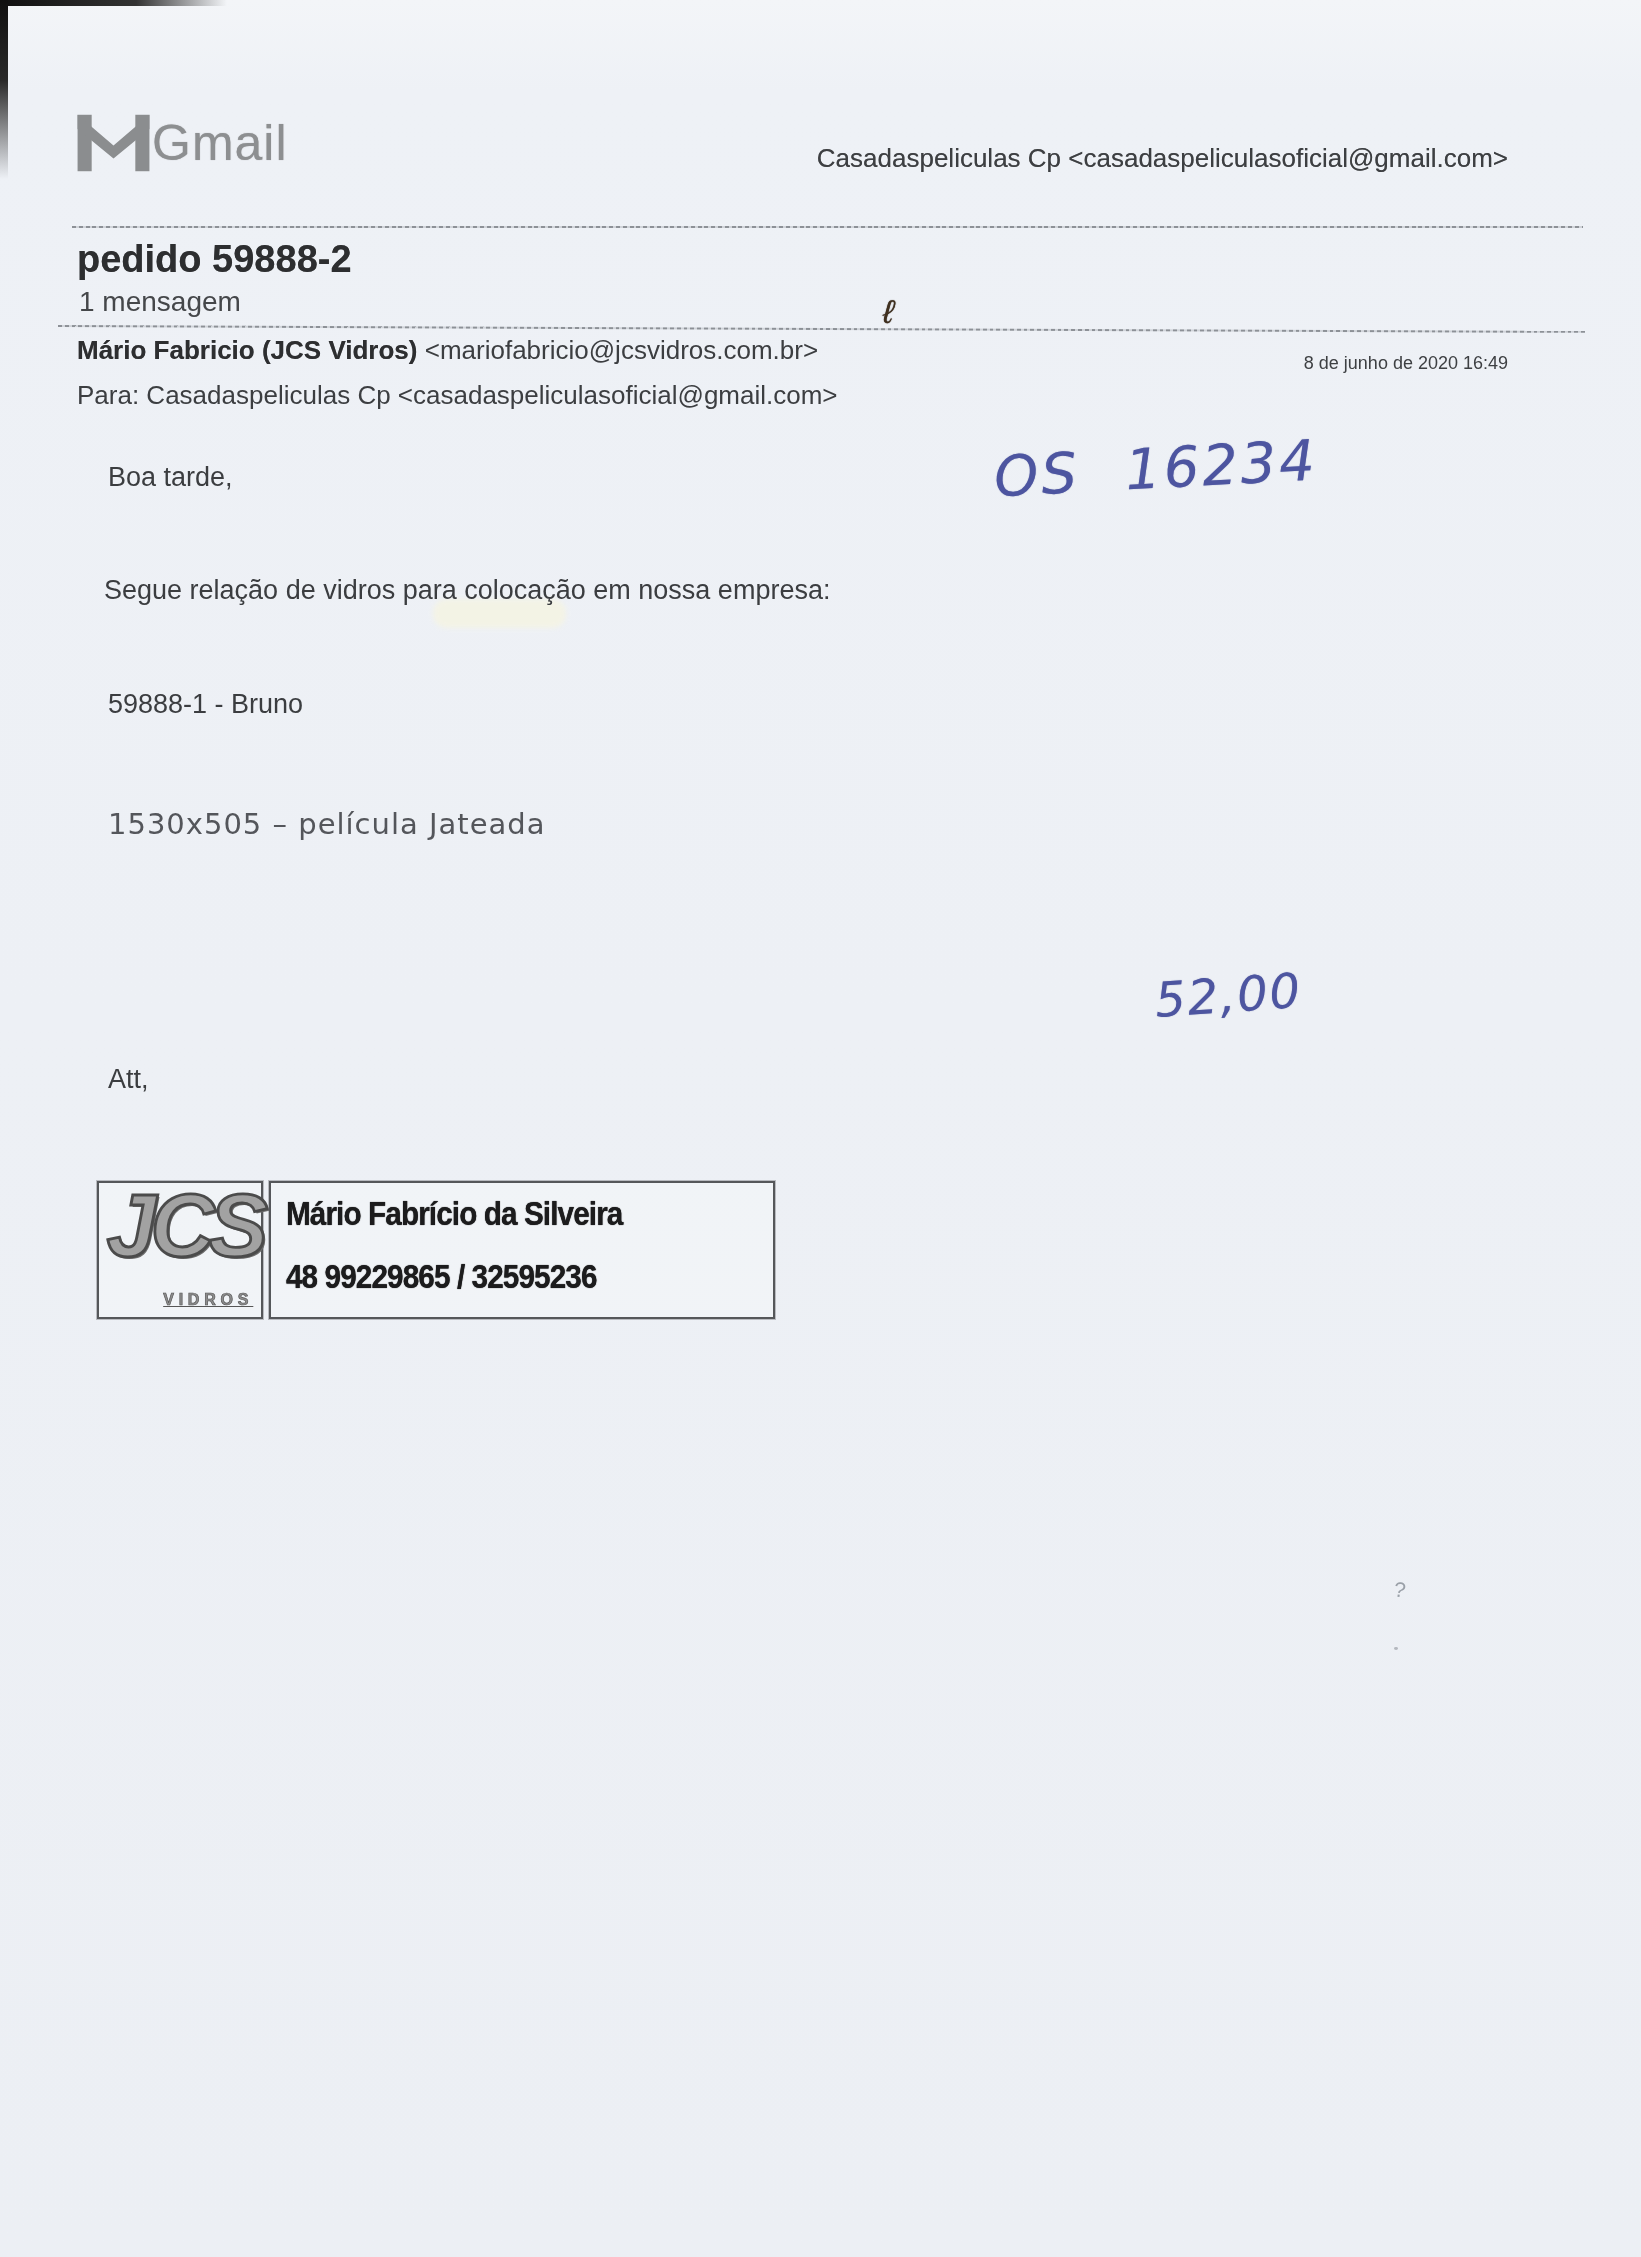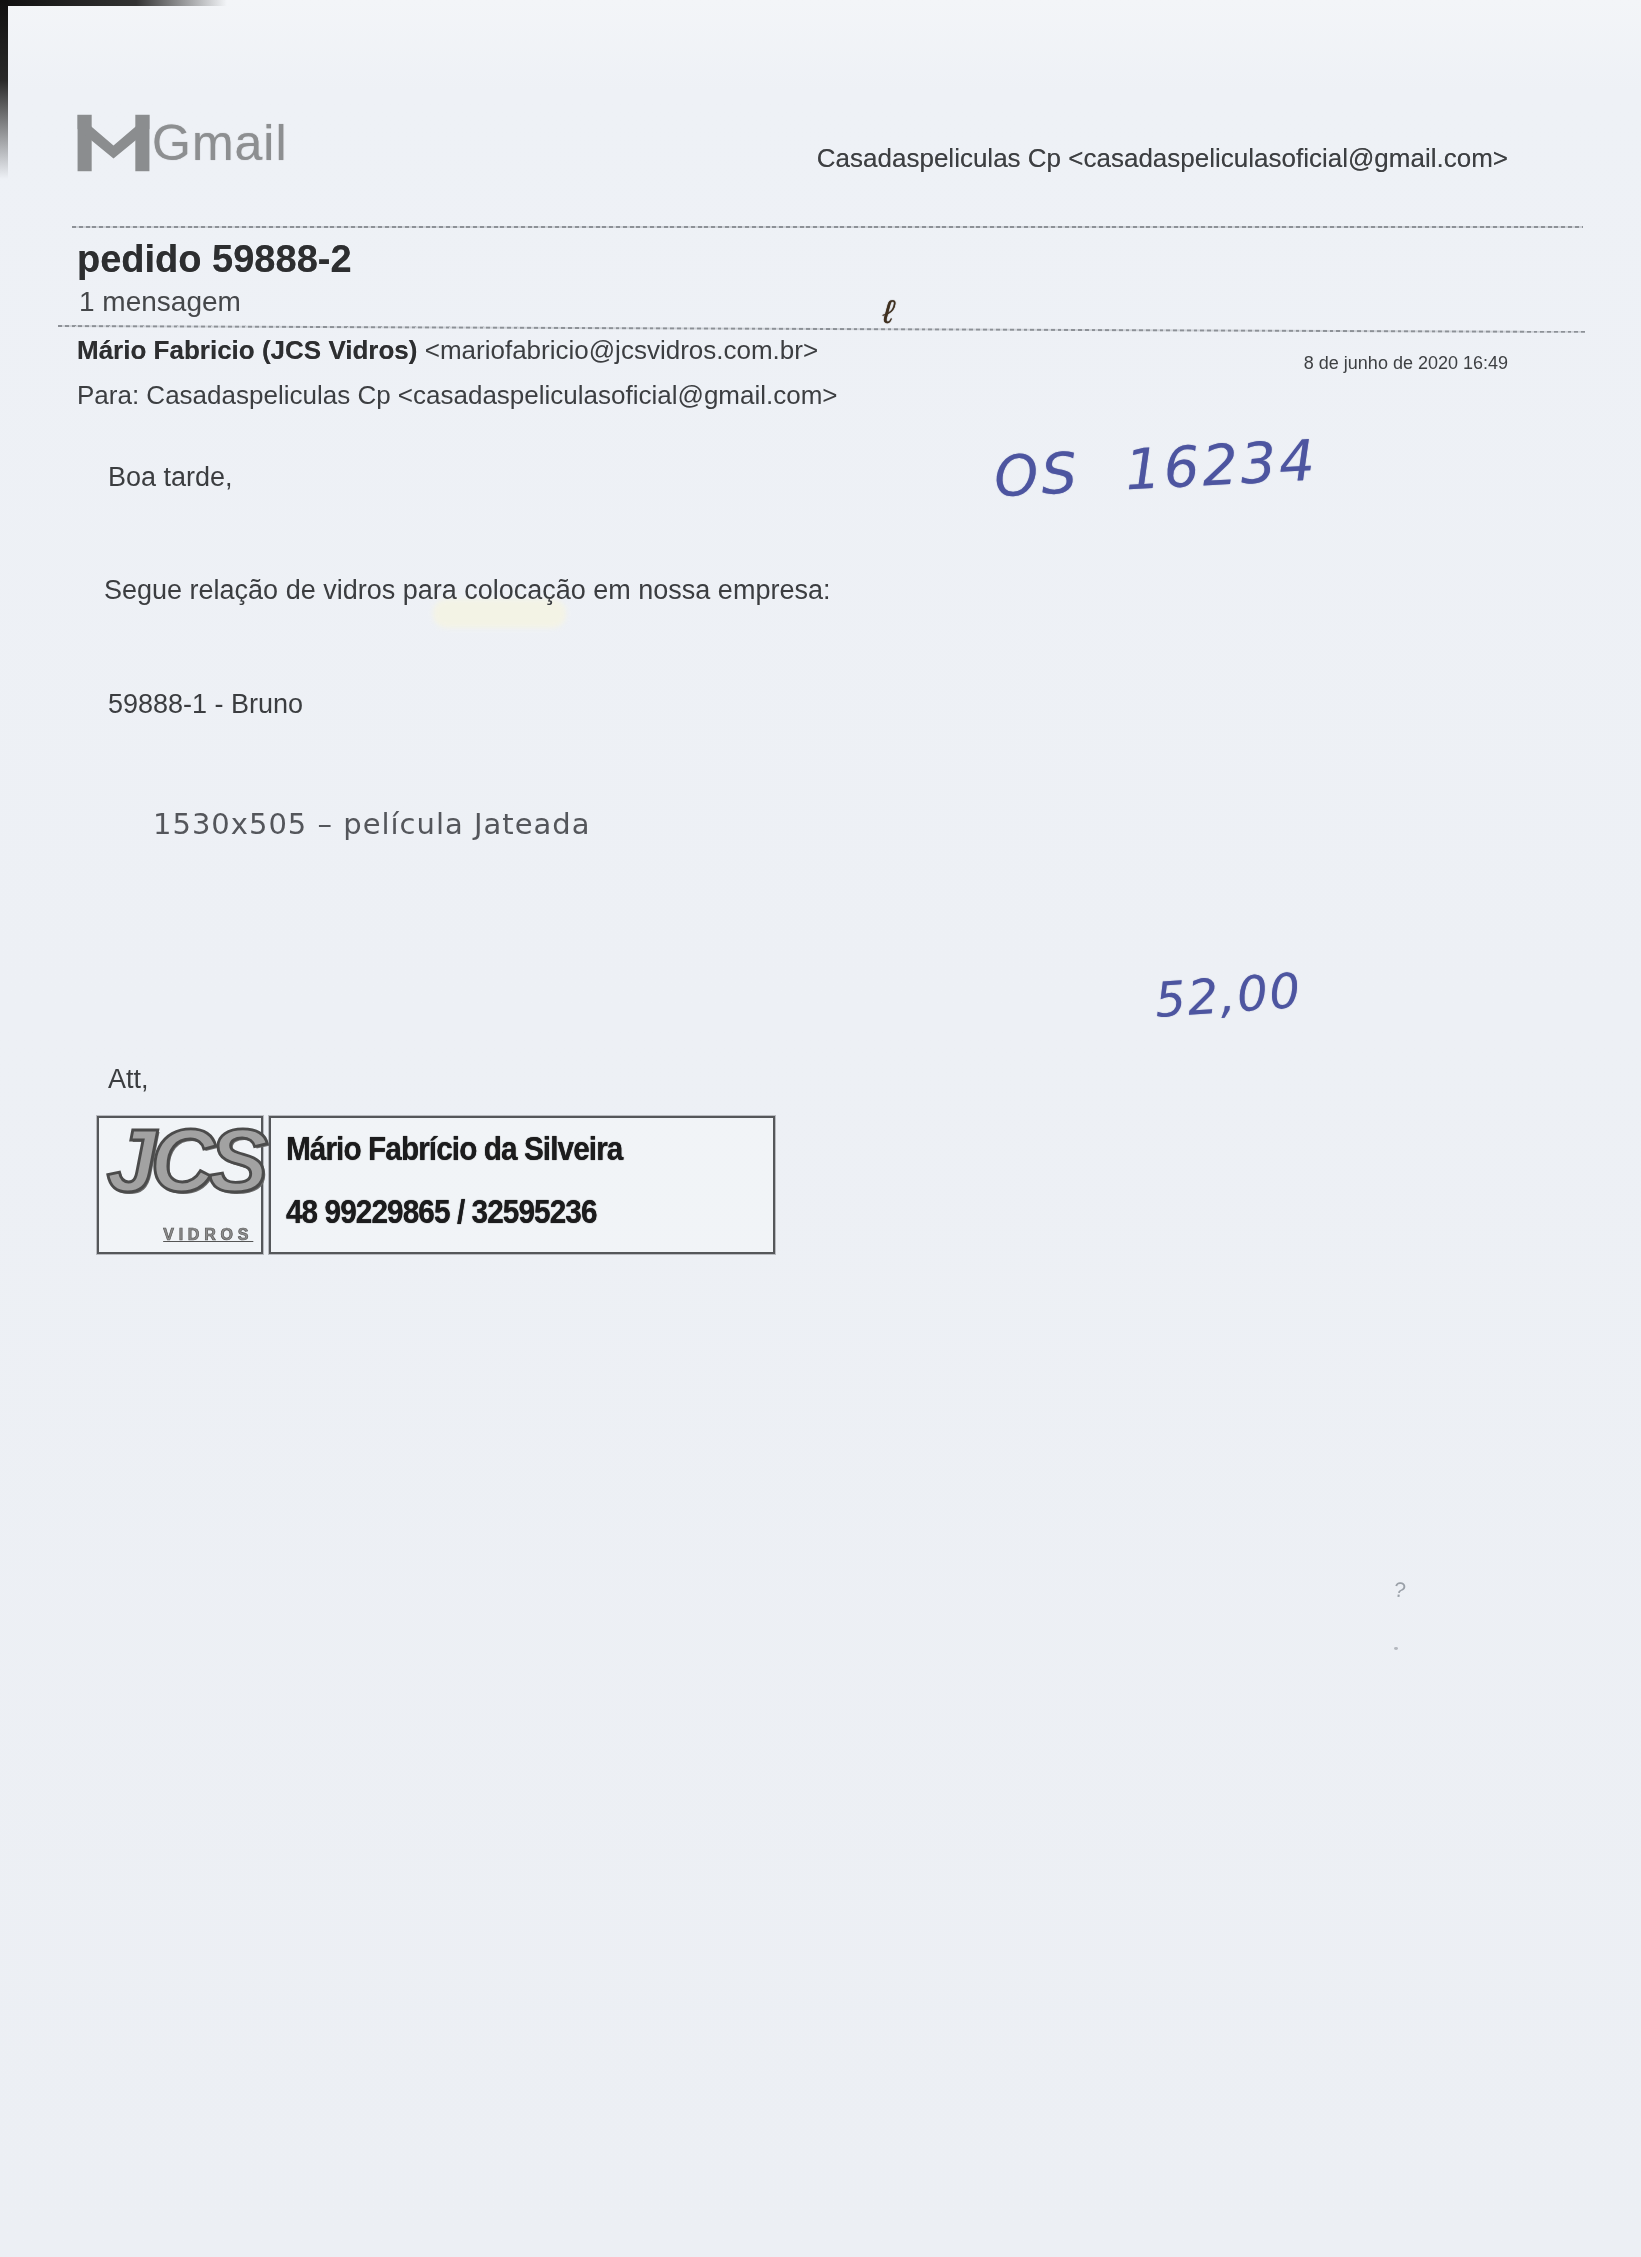--- a/index.html
+++ b/index.html
@@ -39,33 +39,33 @@
   .fromline{left:77px;top:335px;font-size:26px;color:#3c3e41;}
   .fromline b{color:#2d2e30;text-shadow:0 0 0.5px rgba(30,30,30,.55);}
   .toline{left:77px;top:380px;font-size:26px;color:#3c3e41;}
   .date{top:353px;right:133px;font-size:18px;color:#3e4043;}
   
   .bodytext{font-size:27px;color:#3b3d40;}
   .greeting{left:108px;top:462px;}
   .intro{left:104px;top:575px;text-align:right;}
   .orderline{left:108px;top:689px;}
   .itemline{left:108px;top:807px;font-family:"DejaVu Sans", sans-serif;
-    font-size:29px;color:#54565b;letter-spacing:1px;margin-left:45px;}
+    font-size:29px;color:#54565b;letter-spacing:1px;}
   .closing{left:108px;top:1064px;}
   .smear{left:433px;top:599px;width:133px;height:29px;border-radius:13.5px;
     background:#f5f4e3;opacity:.85;filter:blur(2.9px);}
   
   .hand{font-family:"DejaVu Sans", sans-serif;font-style:italic;color:#4d55a0;
     text-shadow:0 0 1px rgba(70,80,150,.65);}
   .hand-os{left:994px;top:436px;font-size:56px;letter-spacing:2.9px;word-spacing:25px;
     transform:rotate(-3deg);}
   .hand-price{left:1155px;top:967px;font-size:48px;letter-spacing:1.9px;
     transform:rotate(-4deg);}
   
-  .stamp{left:97px;top:1116px;display:flex;gap:5.8px;}
+  .stamp{left:97px;top:1181px;display:flex;gap:5.8px;}
   .stampbox{border:2.9px solid #55575a;box-shadow:0 0 0 1px rgba(90,90,95,.35);background:rgba(250,251,253,.35);}
   .logobox{width:162px;height:134px;position:relative;}
   .jcs{position:absolute;left:7.7px;top:-5.8px;font-size:89px;font-weight:bold;font-style:italic;
     color:#a2a2a2;letter-spacing:-5.8px;line-height:1.1;
     -webkit-text-stroke:2.9px #4b4b4b;text-shadow:1.9px 1.9px 0 #6d6d6d;}
   .vidros{position:absolute;right:7.7px;bottom:7.7px;font-size:16px;font-weight:bold;
     color:#8e8e8e;letter-spacing:4.8px;text-decoration:underline;-webkit-text-stroke:0.7px #565656;}
   .infobox{width:502px;height:134px;position:relative;}
   .stampname{position:absolute;left:15.4px;top:11.6px;font-size:33px;font-weight:bold;color:#1c1c1d;
     transform:scaleX(.9);transform-origin:left;letter-spacing:-1px;

